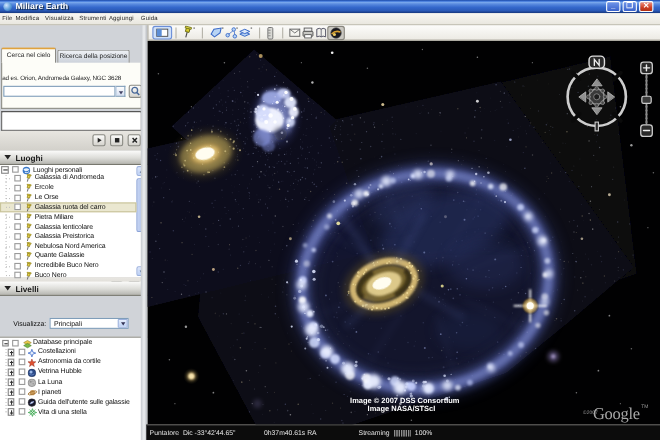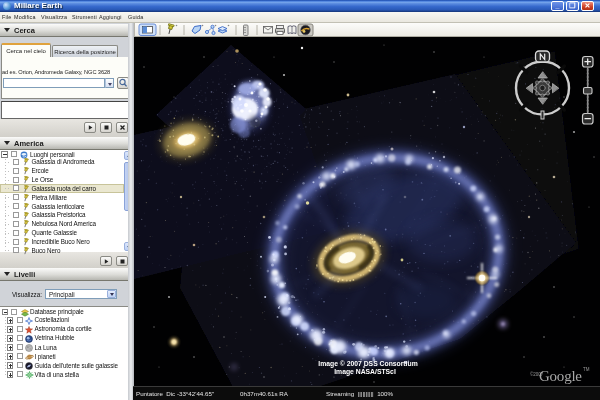--- a/index.html
+++ b/index.html
@@ -73,24 +73,20 @@
  <div id="menubar" class="abs"></div>
  <span class="abs mi" style="left:2px">File</span>
  <span class="abs mi" style="left:14px">Modifica</span>
  <span class="abs mi" style="left:41px">Visualizza</span>
  <span class="abs mi" style="left:72px">Strumenti</span>
  <span class="abs mi" style="left:99px">Aggiungi</span>
  <span class="abs mi" style="left:128px">Guida</span>
 
  <div id="sidebar" class="abs"></div>
 
- <div class="abs hdr" style="top:24px">
-      <span class="tri"></span>
-      <span class="htx">Cerca</span>
-    </div>
  <div id="tab1" class="abs tab">Cerca nel cielo</div>
  <div id="tab2" class="abs tab">Ricerca della posizione</div>
  <div id="spanel" class="abs"></div>
  <div id="hinttx" class="abs">ad es. Orion, Andromeda Galaxy, NGC 3628</div>
  <div id="sinput" class="abs"></div>
  <div id="sdrop" class="abs"></div>
  <div id="sbtn" class="abs">
       <svg width="10" height="10" style="position:absolute;left:0px;top:0px">
         <circle cx="4.5" cy="4" r="2.6" fill="none" stroke="#4a6a9a" stroke-width="1.2"></circle>
         <line x1="6.4" y1="6" x2="8.6" y2="8.4" stroke="#4a6a9a" stroke-width="1.4"></line>
@@ -102,35 +98,35 @@
  <div class="abs sbtn2" style="left:100px;top:122px"></div>
  <div class="abs sbtn2" style="left:116px;top:122px"></div>
  <svg class="abs" width="50" height="12" style="left:84px;top:122px">
       <polygon points="4.8,3.2 4.8,7.8 8.4,5.5" fill="#222"></polygon>
       <rect x="20.5" y="3.5" width="4" height="4" fill="#222"></rect>
       <path d="M36.5 3.5 L40.5 7.5 M40.5 3.5 L36.5 7.5" stroke="#222" stroke-width="1.3"></path>
     </svg>
 
  <div class="abs hdr" style="top:137px">
       <span class="tri"></span>
-      <span class="htx">America</span>
+      <span class="htx">Luoghi</span>
     </div>
  <div class="abs tree" style="top:150px;height:102px" id="tree1"></div>
  <div class="abs sba sbup" style="left:124px;top:150.5px"></div>
  <div class="abs sba sbdn" style="left:124px;top:242px"></div>
  <div class="abs sbthumb" style="left:124px;top:162px;height:49px"></div>
  <div class="abs btnrow" style="top:252px;height:16px"></div>
  <div class="abs sbtn2" style="left:100px;top:255.5px"></div>
  <div class="abs sbtn2" style="left:116px;top:255.5px"></div>
  <svg class="abs" width="34" height="12" style="left:100px;top:255.5px">
       <polygon points="4.8,3.2 4.8,7.8 8.4,5.5" fill="#222"></polygon>
       <rect x="20.5" y="3.5" width="4" height="4" fill="#222"></rect>
     </svg>
 
- <div class="abs hdr" style="top:268px">
+ <div class="abs hdr" style="top:256px">
       <span class="tri"></span>
       <span class="htx">Livelli</span>
     </div>
  <div id="vislbl" class="abs">Visualizza:</div>
  <div id="combo" class="abs">
       <span class="ctx">Principali</span>
       <span id="cbtn"></span>
     </div>
  <div class="abs tree" style="top:280px;height:0px"></div>
  <div class="abs tree" style="top:306px;height:94px;border-top:1px solid #8a8a84" id="tree2"></div>

